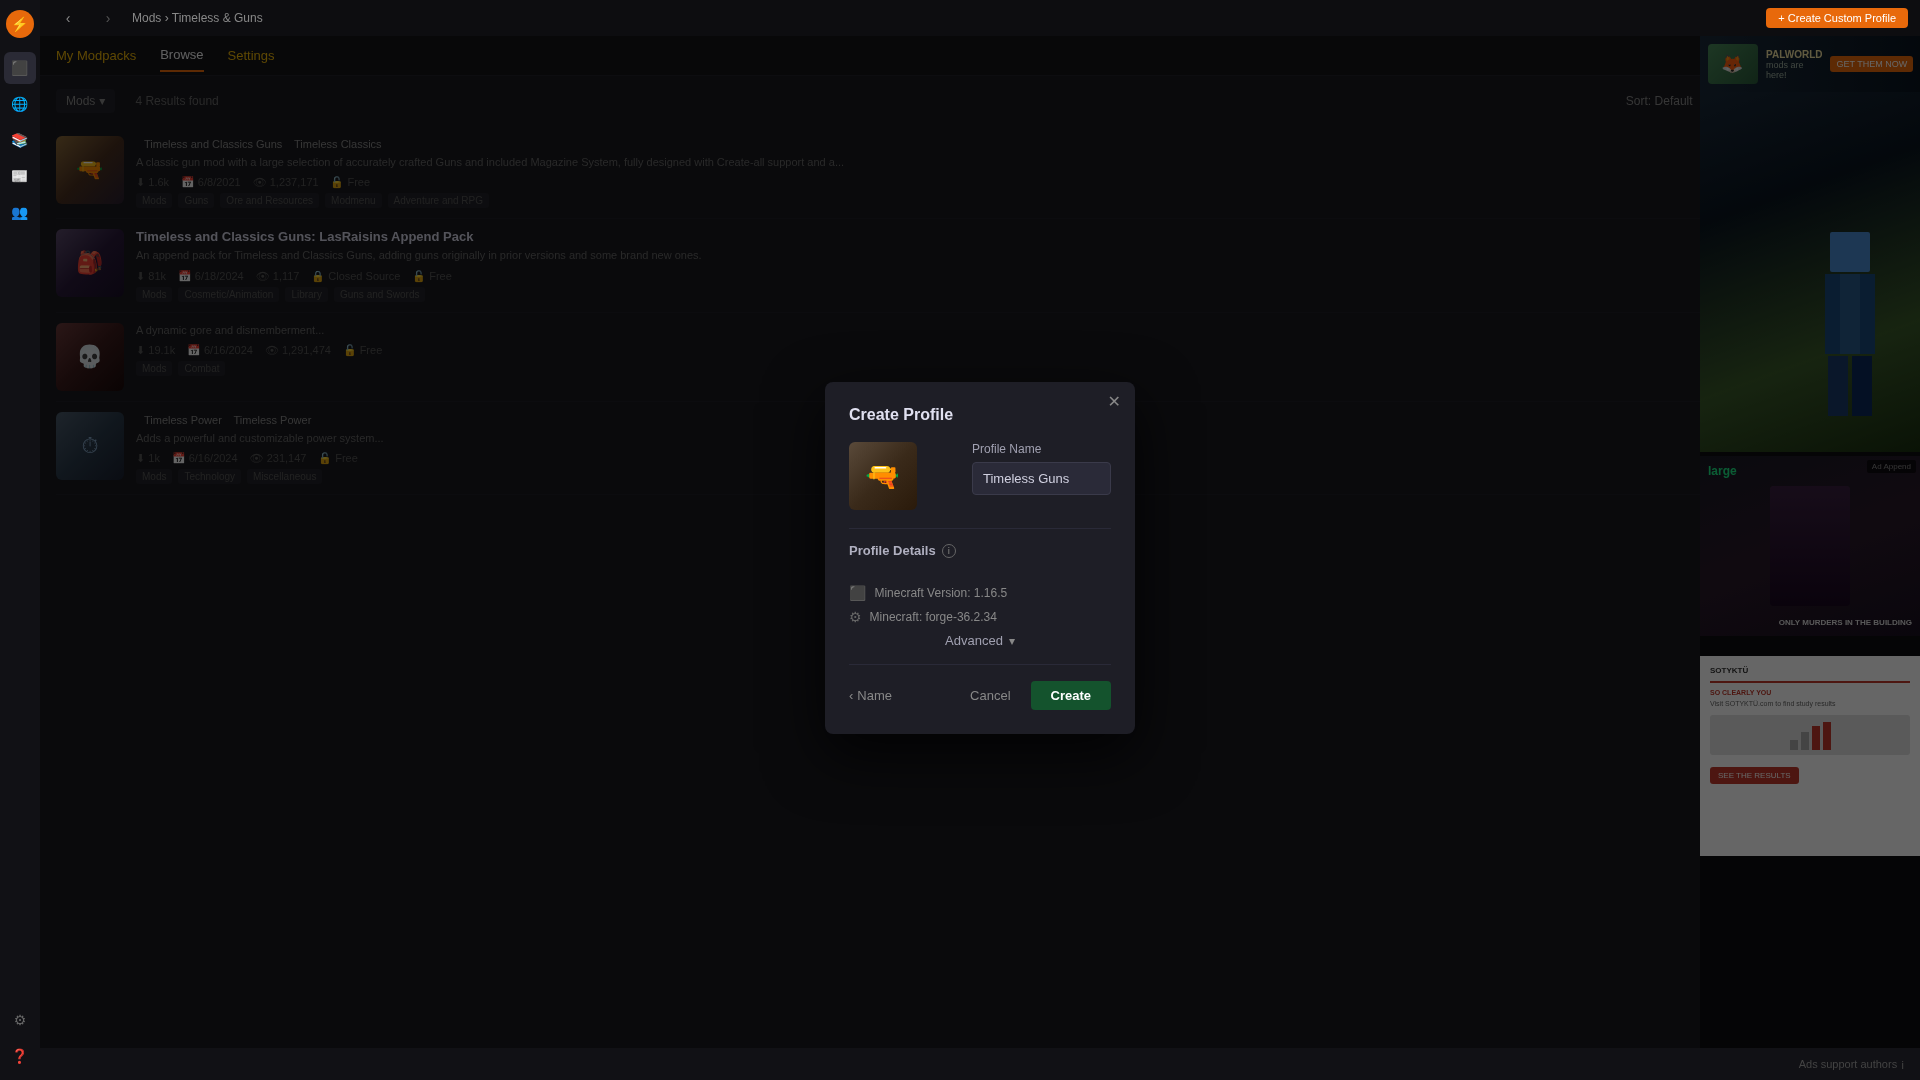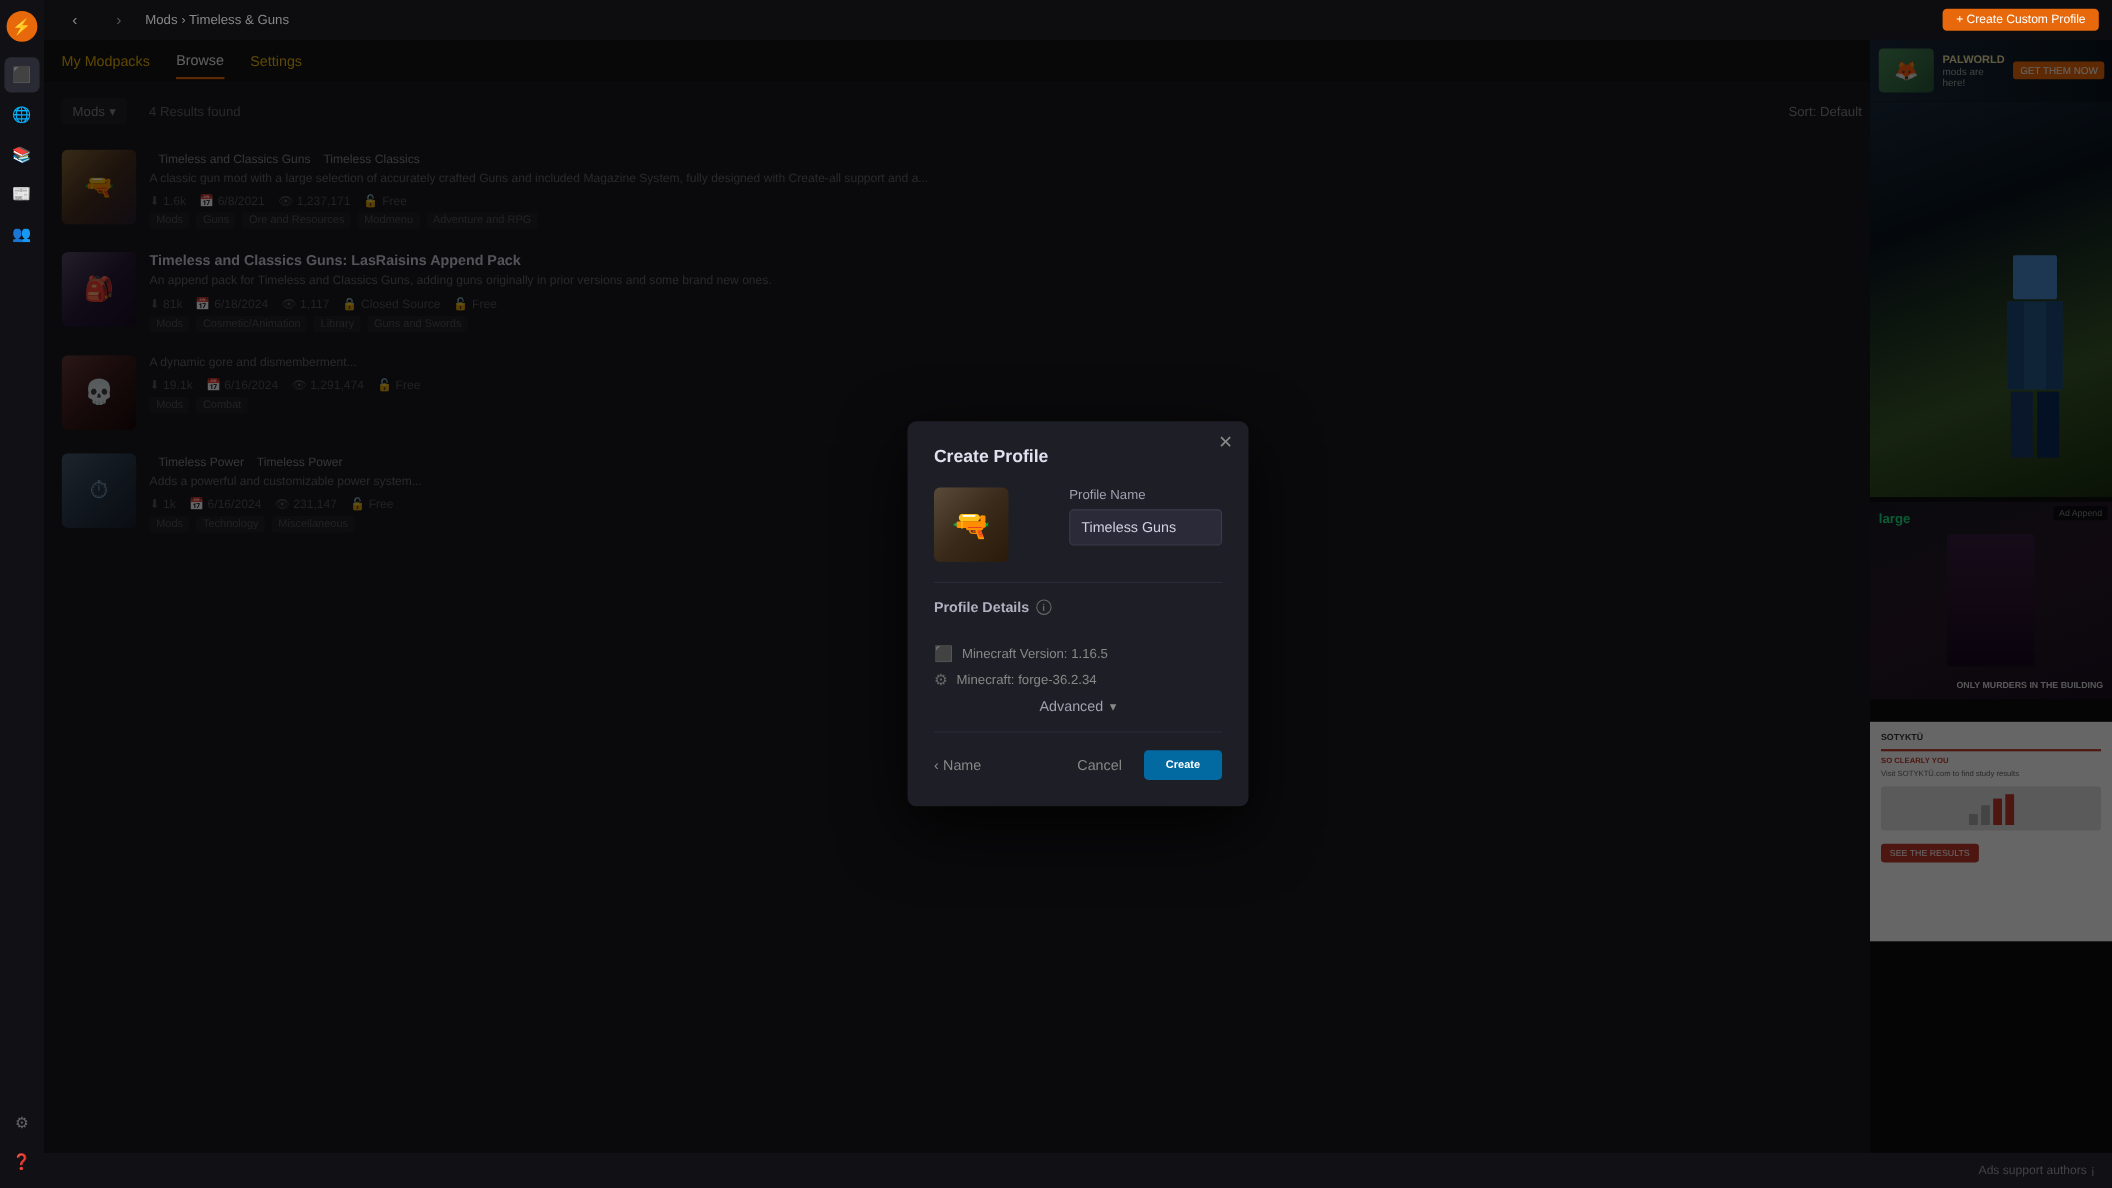--- a/index.html
+++ b/index.html
@@ -385,26 +385,26 @@
     }
     .cancel-btn {
       background: none;
       border: none;
       color: #888;
       font-size: 13px;
       cursor: pointer;
       padding: 6px 12px;
     }
     .create-btn {
-      background: #0369a1;
+      background: #14532d;
       color: white;
       border: none;
       border-radius: 4px;
       padding: 7px 20px;
-      font-size: 10px;
+      font-size: 13px;
       cursor: pointer;
       font-weight: 600;
     }
 
     
     .right-ads {
       position: absolute;
       right: 0;
       top: 36px;
       width: 220px;

